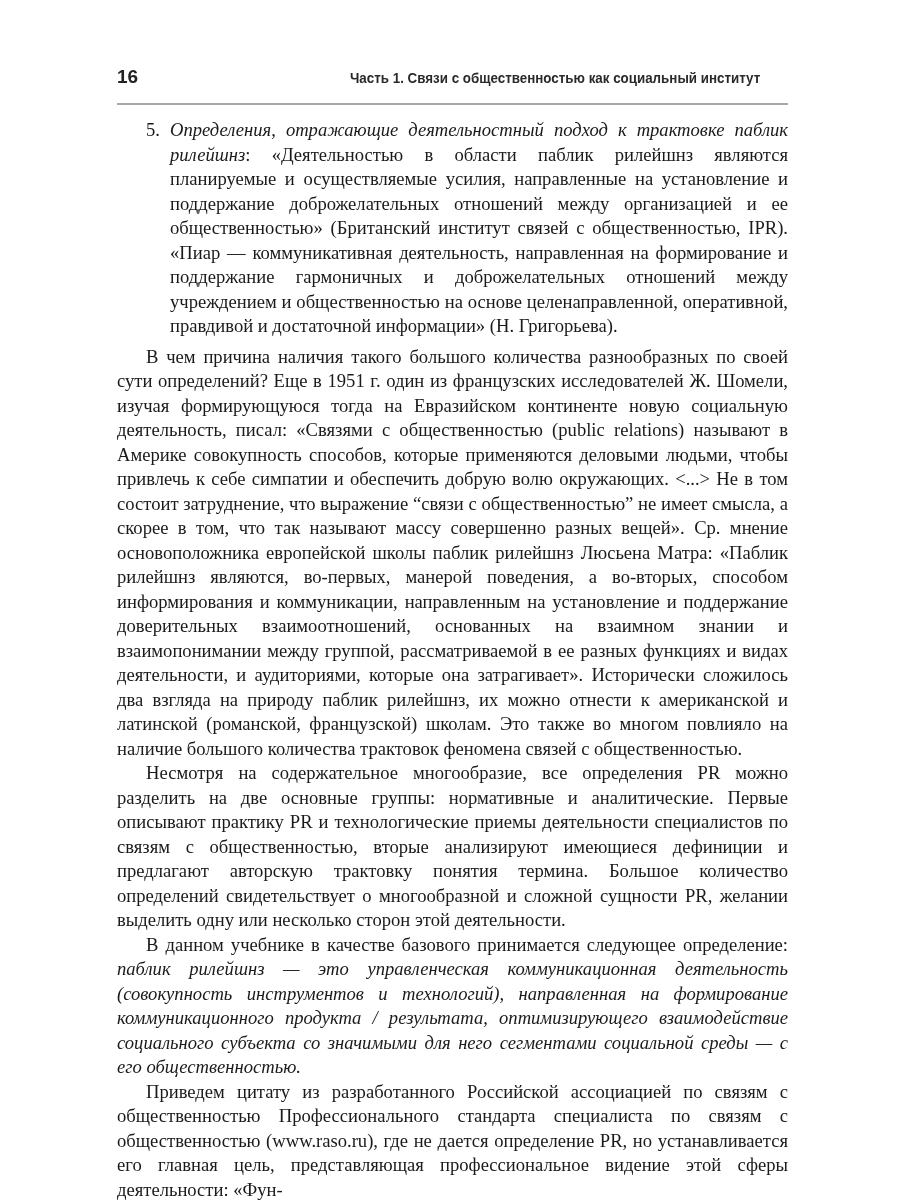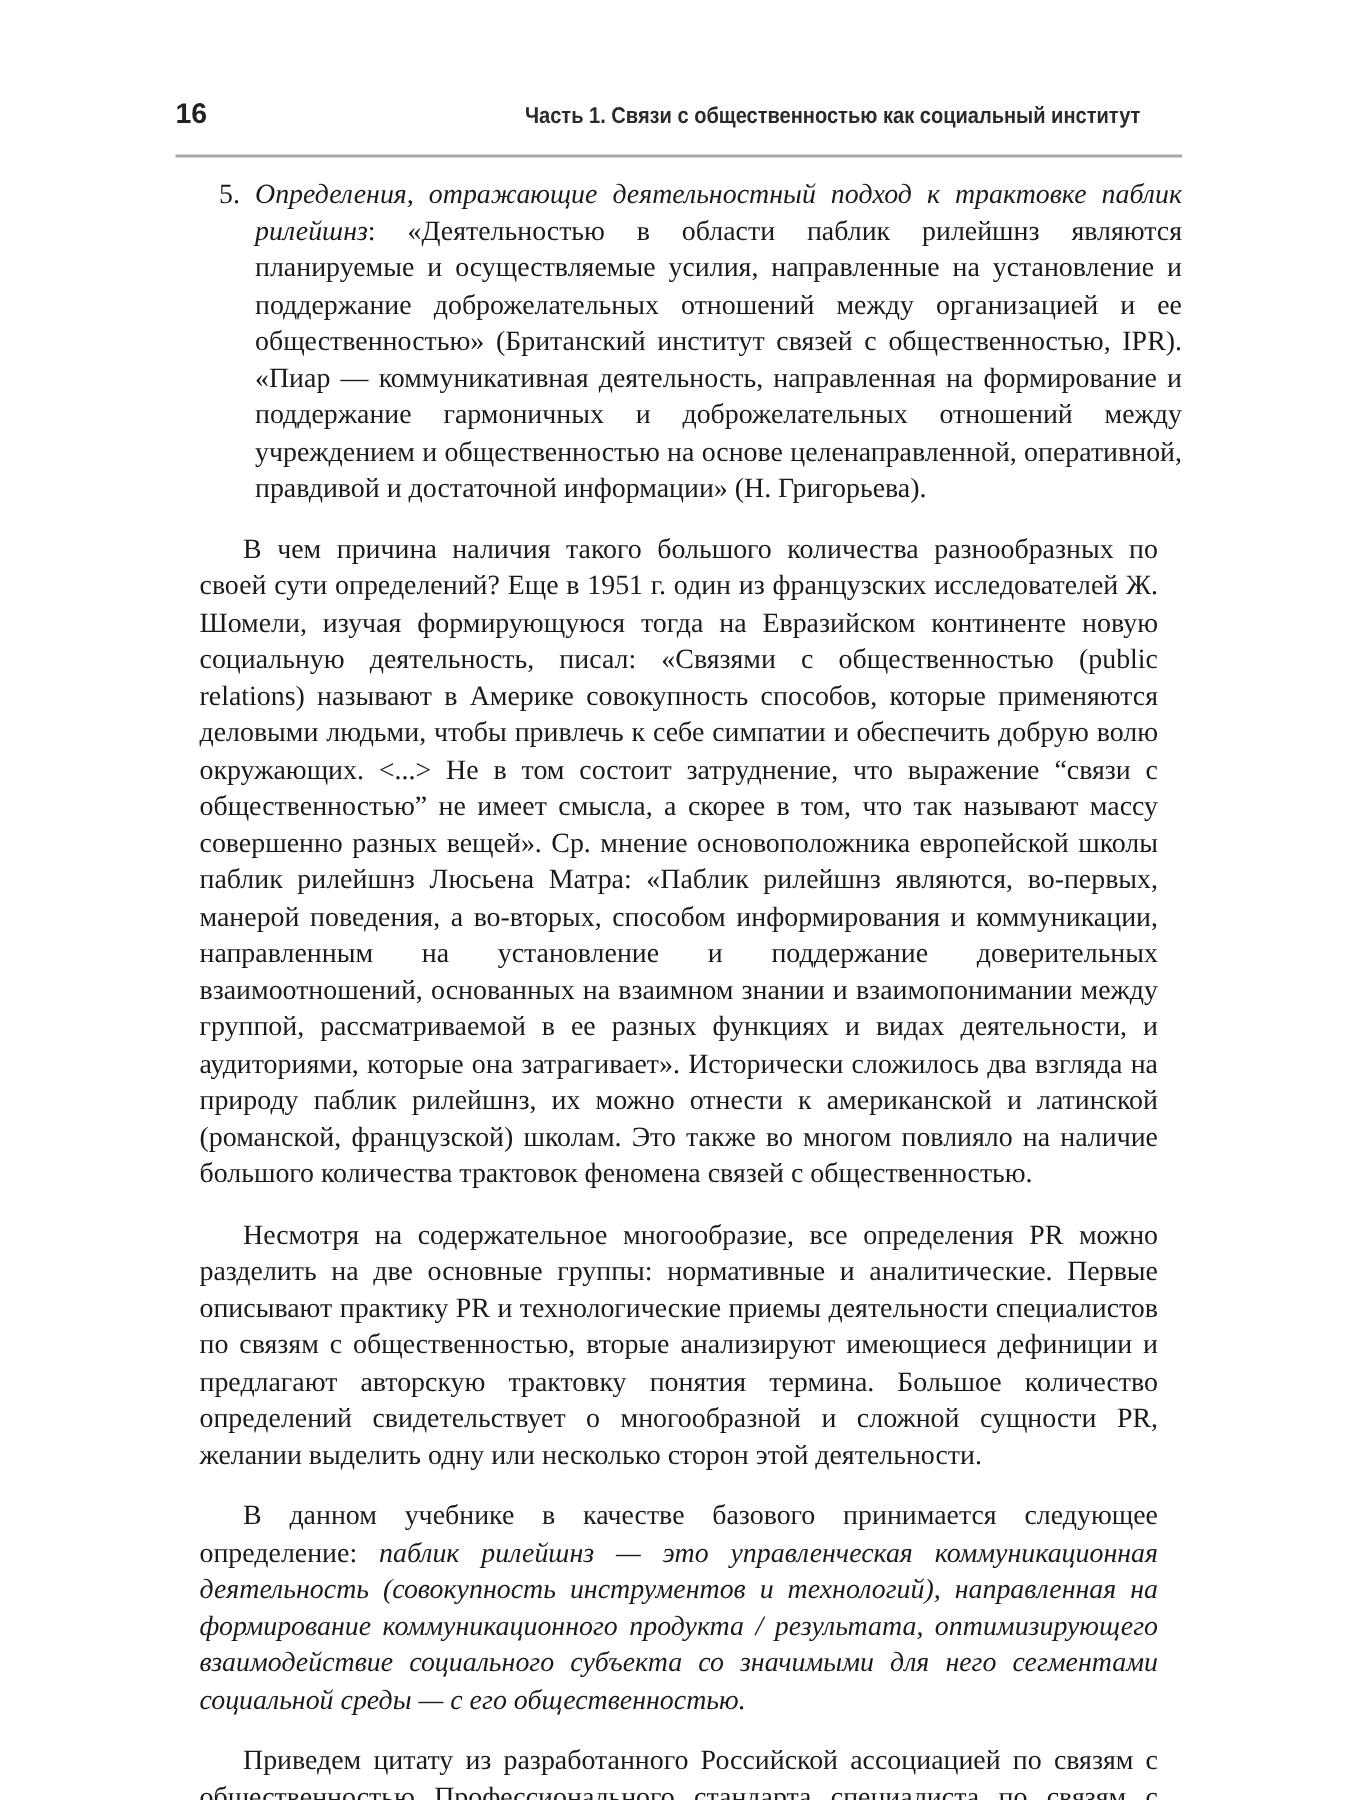--- a/index.html
+++ b/index.html
@@ -49,21 +49,21 @@
     margin:0 0 6px 0;
     text-align:justify;
   }
   .list-marker{
     position:absolute;left:29px;top:0;
     font-size:18.6px;line-height:24.5px;
   }
   .it{font-style:italic;}
 
   p.para{
-    margin:16px;
+    margin:0;
     text-indent:29px;
     text-align:justify;
   }
 
   
   .column p.para:last-child{text-align:justify;}
 </style>
 </head>
 <body>
 

